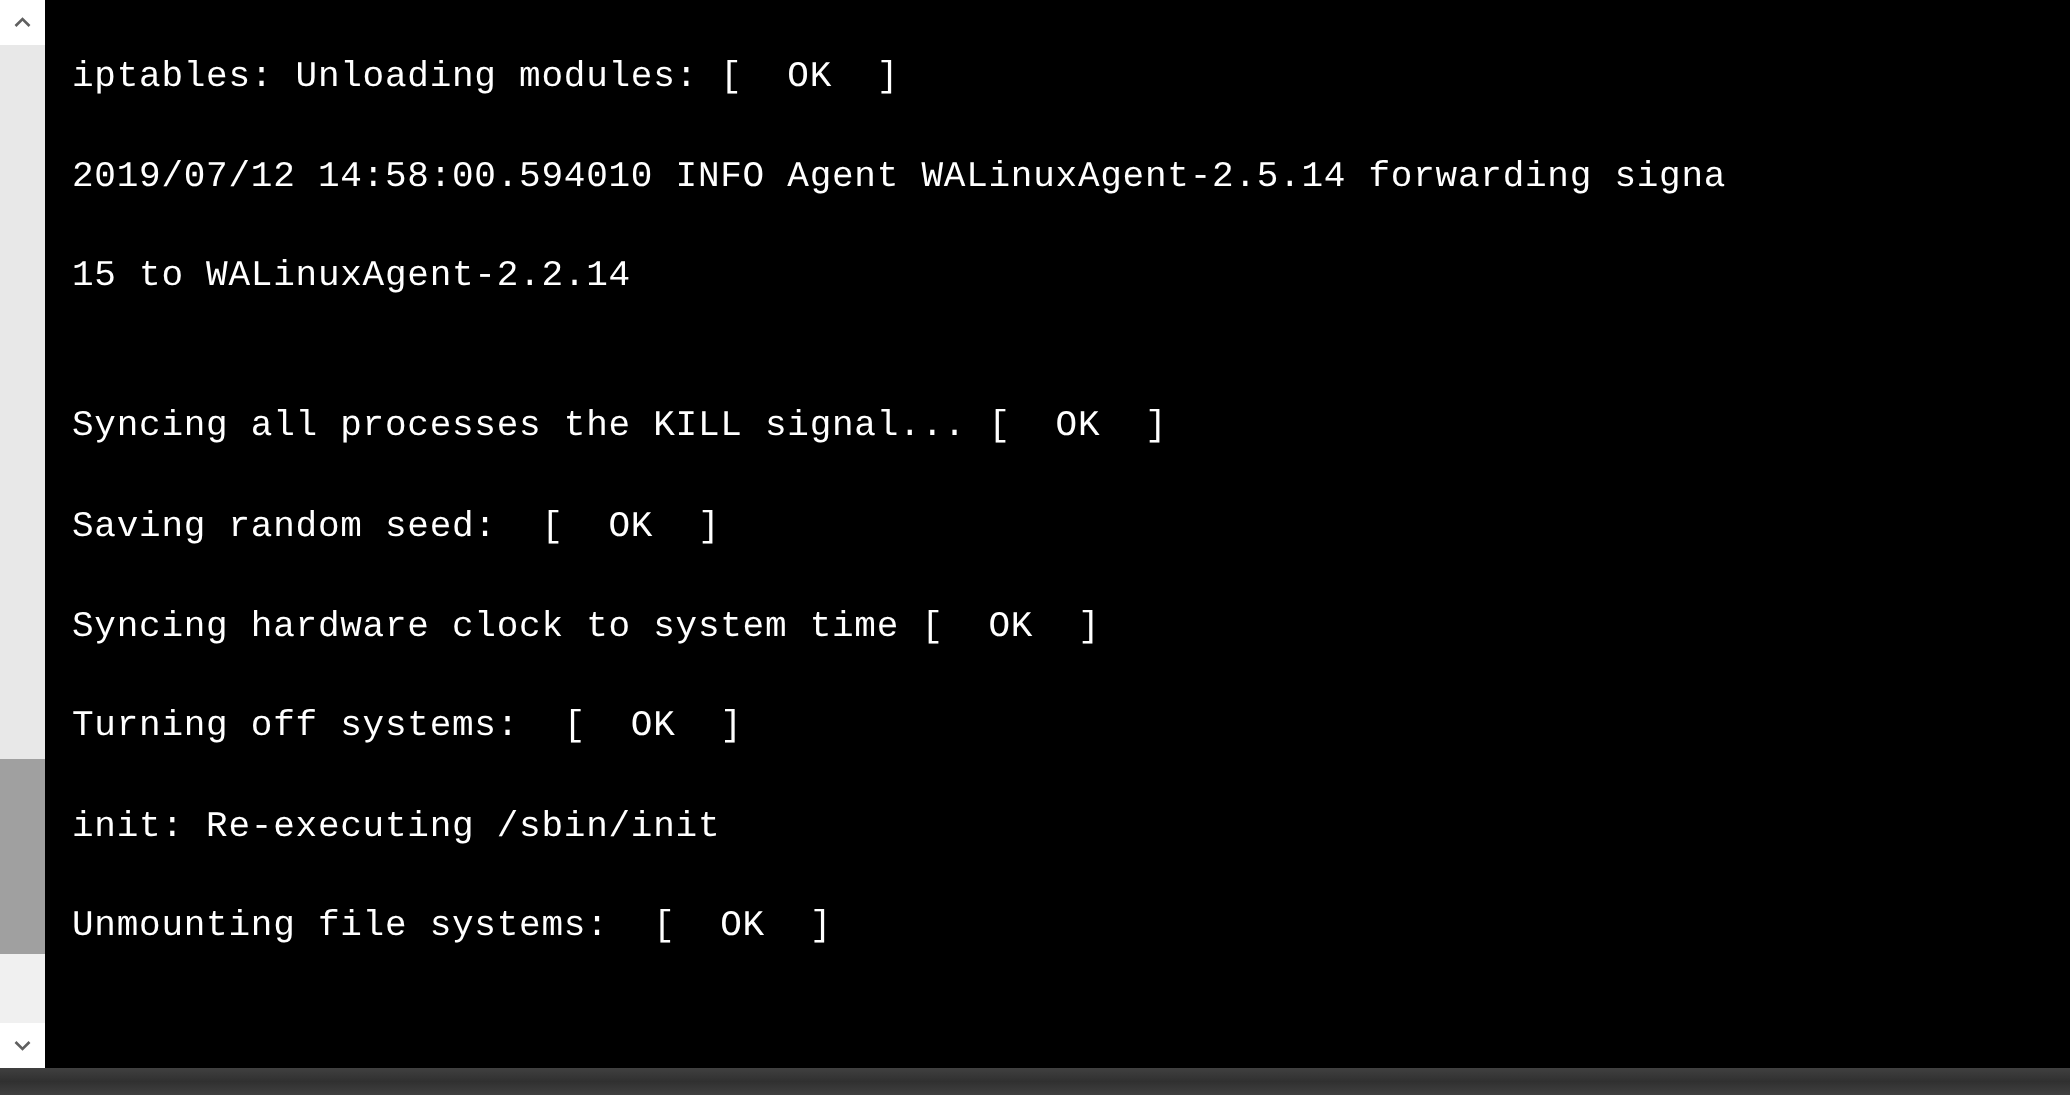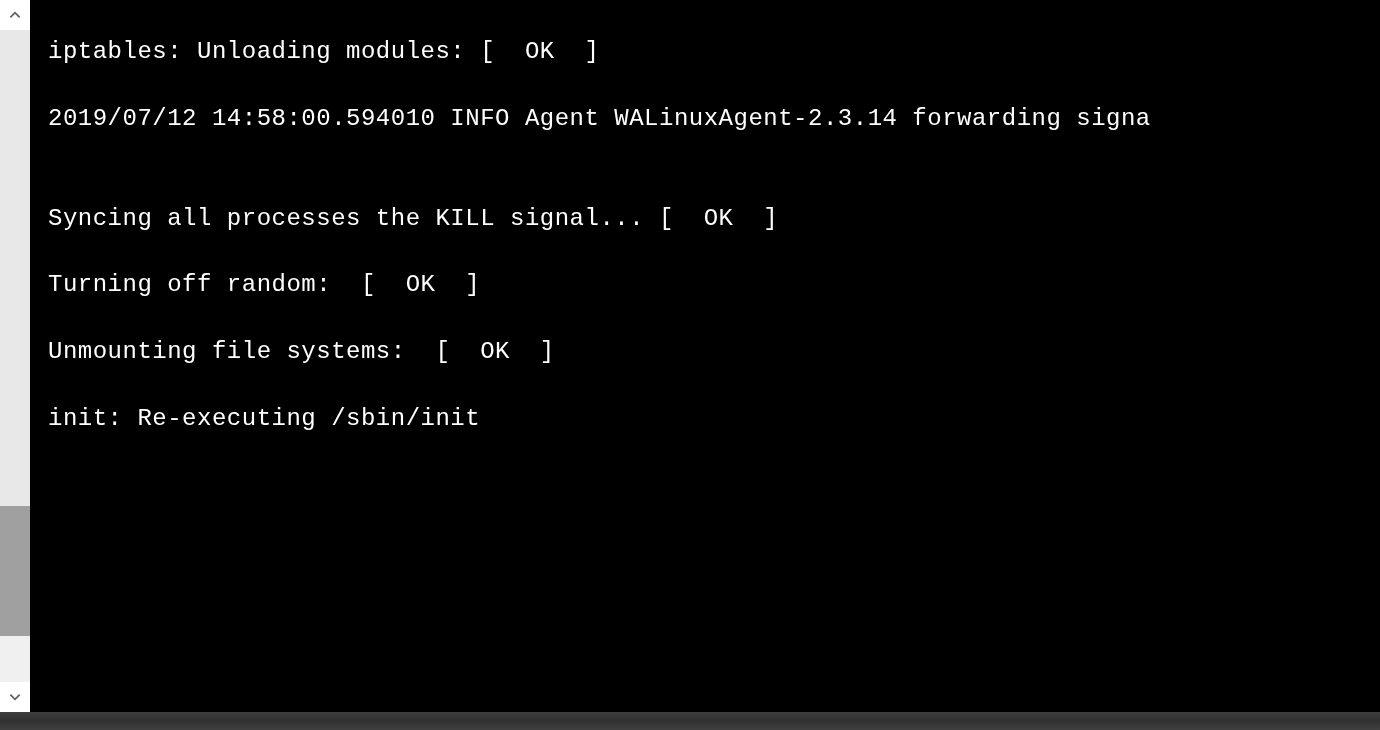--- a/index.html
+++ b/index.html
@@ -102,26 +102,29 @@
   </div>
   <div class="scroll-arrow">
     <svg viewBox="0 0 12 12">
         <path d="M2 4 L6 8 L10 4" fill="none" stroke="#606060" stroke-width="1.5"></path>
       </svg>
   </div>
 </div>
 
 <div class="terminal">
 <span class="terminal-line">iptables: Unloading modules: [  OK  ]</span>
-<span class="terminal-line">2019/07/12 14:58:00.594010 INFO Agent WALinuxAgent-2.3.14 forwarding signa</span>
+<span class="terminal-line">2019/07/12 14:58:00.594010 INFO Agent WALinuxAgent-2.5.14 forwarding signa</span>
+<span class="terminal-line">15 to WALinuxAgent-2.2.14</span>
 <span class="terminal-line"></span>
 <span class="terminal-line">Syncing all processes the KILL signal... [  OK  ]</span>
-<span class="terminal-line">Turning off random:  [  OK  ]</span>
+<span class="terminal-line">Saving random seed:  [  OK  ]</span>
+<span class="terminal-line">Syncing hardware clock to system time [  OK  ]</span>
+<span class="terminal-line">Turning off systems:  [  OK  ]</span>
+<span class="terminal-line">init: Re-executing /sbin/init</span>
 <span class="terminal-line">Unmounting file systems:  [  OK  ]</span>
-<span class="terminal-line">init: Re-executing /sbin/init</span>
 
 
 
 
 
 
 
 
 
 </div>

